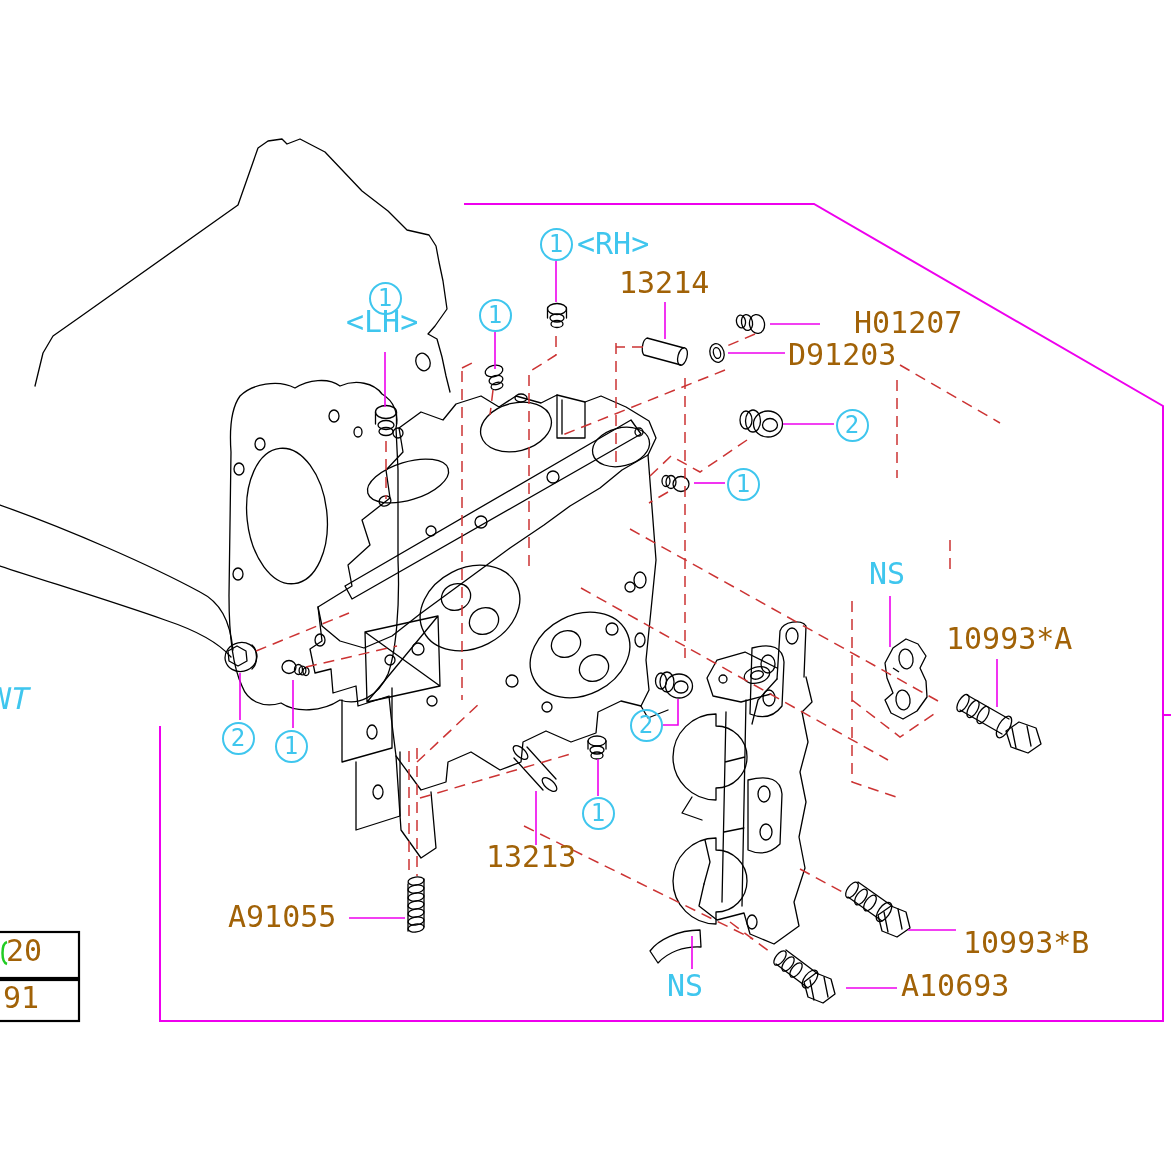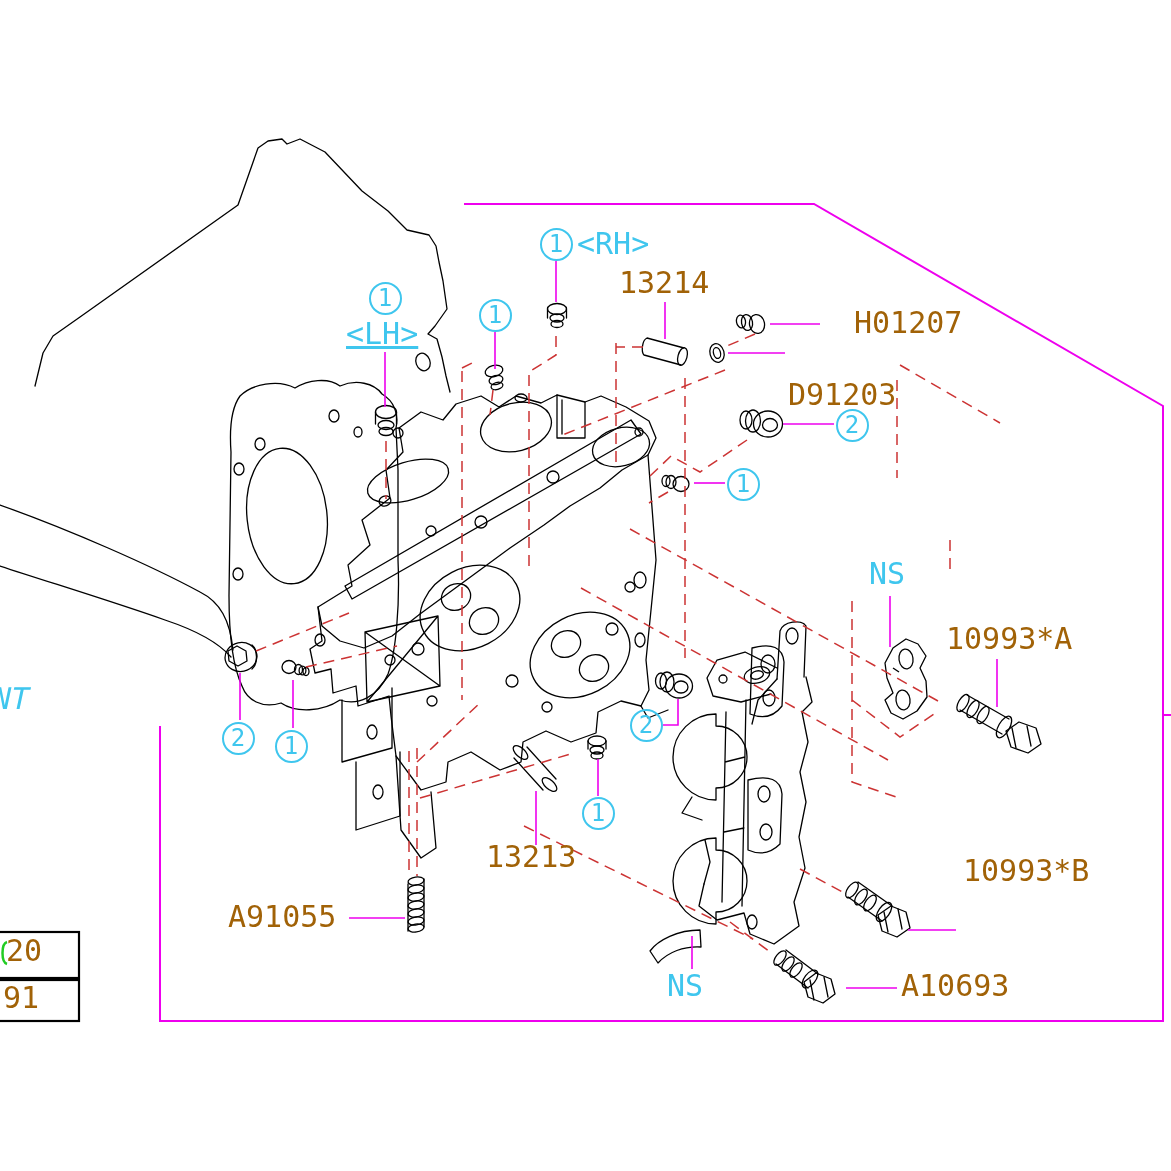--- a/index.html
+++ b/index.html
@@ -322,29 +322,29 @@
 
   <g stroke="#000" stroke-width="2.2" fill="none">
     <rect x="-30" y="932" width="109" height="46"></rect>
     <rect x="-30" y="980" width="109" height="41"></rect>
   </g>
   <path d="M 7,942 C 1,944 1,962 7,964" stroke="#22CC22" stroke-width="2.5" fill="none"></path>
 </svg>
 
   <div class="lbl" style="left:619px;top:268px;">13214</div>
   <div class="lbl" style="left:854px;top:308px;">H01207</div>
-  <div class="lbl" style="left:788px;top:340px;margin-top:40px;">D91203</div>
+  <div class="lbl" style="left:788px;top:340px;">D91203</div>
   <div class="lbl" style="left:946px;top:624px;">10993*A</div>
   <div class="lbl" style="left:486px;top:842px;">13213</div>
   <div class="lbl" style="left:228px;top:902px;text-align:right;">A91055</div>
-  <div class="lbl" style="left:963px;top:856px;">10993*B</div>
+  <div class="lbl" style="left:963px;top:928px;">10993*B</div>
   <div class="lbl" style="left:901px;top:971px;text-align:right;">A10693</div>
 
   <div class="lbl cyan" style="left:577px;top:229px;">&lt;RH&gt;</div>
-  <div class="lbl cyan" style="left:346px;top:319px;text-decoration:underline;">&lt;LH&gt;</div>
+  <div class="lbl cyan" style="left:346px;top:307px;">&lt;LH&gt;</div>
   <div class="lbl cyan" style="left:869px;top:559px;">NS</div>
   <div class="lbl cyan" style="left:667px;top:971px;">NS</div>
   <div class="lbl cyan nt" style="left:-7px;top:684px;">NT</div>
 
   <div class="callout" style="left:368.5px;top:281.5px;">
       <span>1</span>
     </div>
   <div class="callout" style="left:478.5px;top:298.5px;">
       <span>1</span>
     </div>

